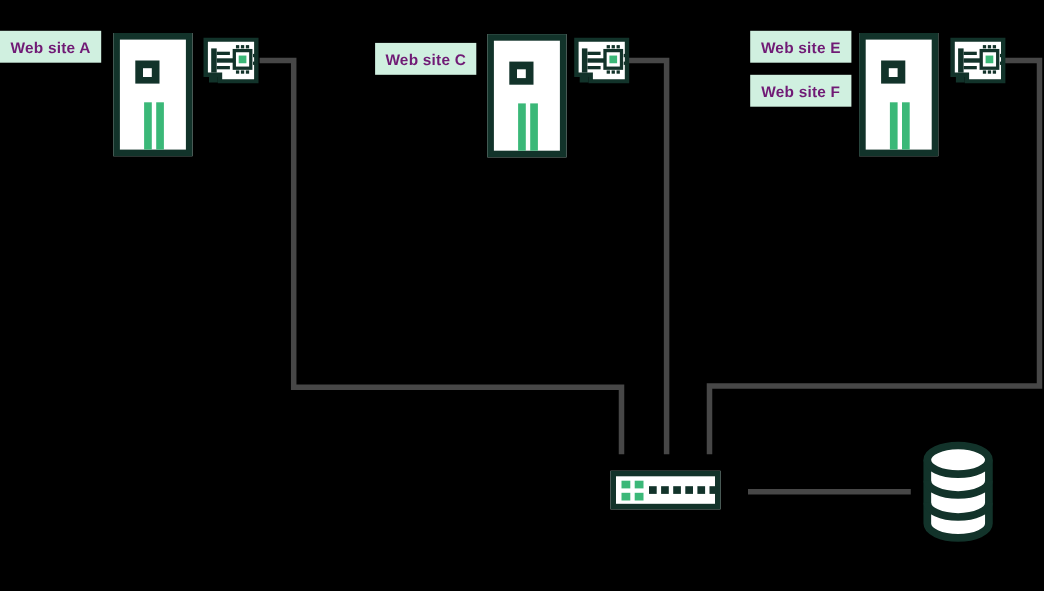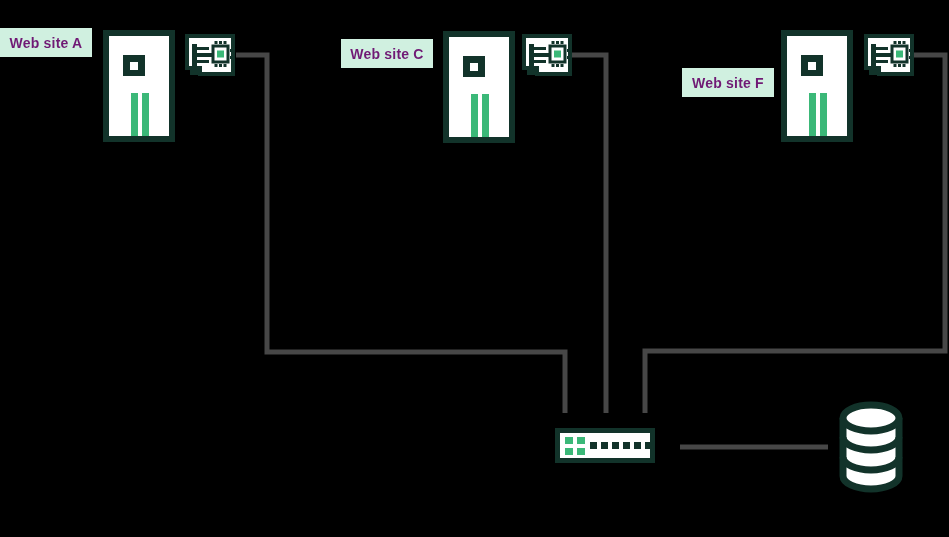--- a/index.html
+++ b/index.html
@@ -117,20 +117,21 @@
       <polyline points="570,55 606,55 606,413"></polyline>
       <polyline points="910,55 945,55 945,351 645,351 645,413"></polyline>
       <polyline points="680,447 828,447"></polyline>
     </g>
   </svg>
 
   <div class="site-label" style="left:0; top:28px;">Web site A</div>
 
   <div class="site-label" style="left:341px; top:39px;">Web site C</div>
 
+  <div class="site-label" style="left:682px; top:28px;">Web site E</div>
   <div class="site-label" style="left:682px; top:68px;text-align:center;">Web site F</div>
 
   <div class="server" style="left:103px; top:30px;">
     <div class="power">
       <div class="power-dot"></div>
     </div>
     <div class="bar b1"></div>
     <div class="bar b2"></div>
   </div>
   <div class="server" style="left:443px; top:31px;">

